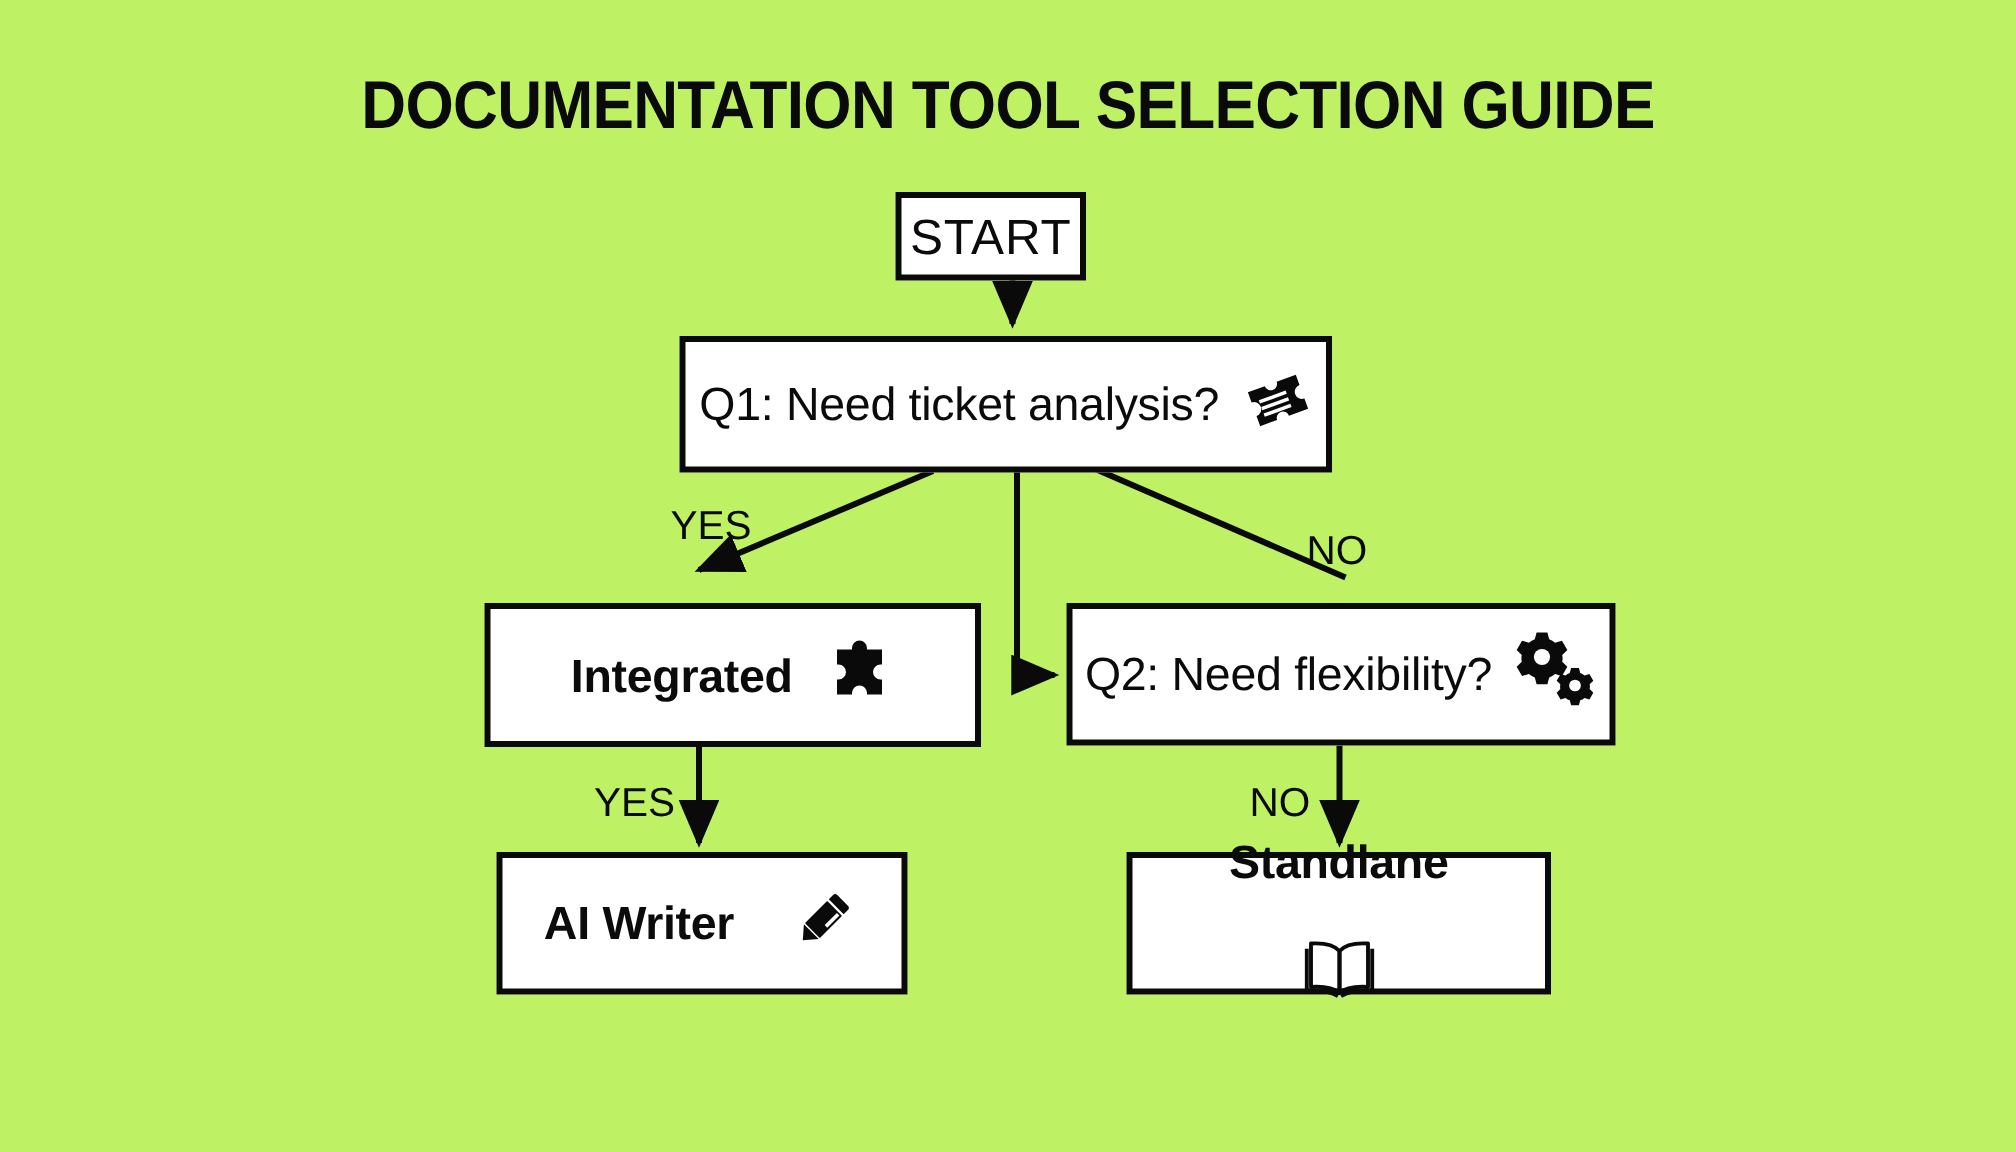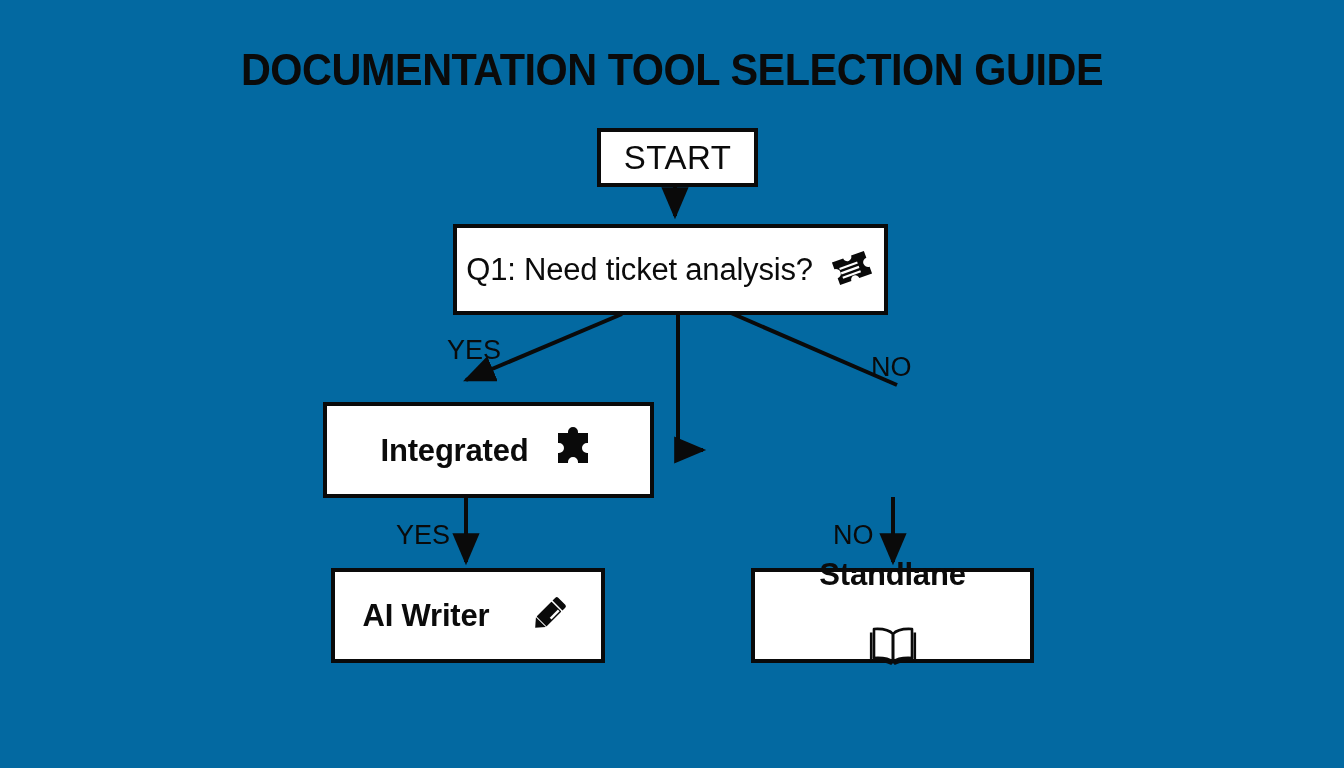--- a/index.html
+++ b/index.html
@@ -4,21 +4,21 @@
 <style>
   html, body {
     margin: 0;
     padding: 0;
     background: #ffffff;
   }
   #canvas {
     position: relative;
     width: 1344px;
     height: 768px;
-    background: #0369a1;
+    background: #bef264;
     overflow: hidden;
     font-family: "Liberation Sans", sans-serif;
     color: #0b0b0b;
   }
   #title {
     position: absolute;
     left: 0;
     top: 44px;
     width: 1344px;
     text-align: center;
@@ -112,21 +112,21 @@
   </svg>
 
   <div class="edge-label" style="left:447px; top:337px;">YES</div>
 
   <div class="edge-label" style="left:871px; top:354px;">NO</div>
 
   <div class="edge-label" style="left:396px; top:522px;">YES</div>
 
   <div class="edge-label" style="left:833px; top:522px;">NO</div>
 
-  <div class="node" style="left:597px; top:128px; width:161px; height:59px;align-items:center;">
+  <div class="node" style="left:597px; top:128px; width:127px; height:59px;align-items:center;">
     <div class="node-inner">
       <span class="node-label lbl-start">START</span>
     </div>
   </div>
 
   <div class="node" style="left:453px; top:224px; width:435px; height:91px;">
     <div class="node-inner" style="gap:16px;">
       <span class="node-label lbl-q">Q1: Need ticket analysis?</span>
       <span class="icon">
         <svg width="46" height="42" viewBox="0 0 46 42">
@@ -151,20 +151,51 @@
         <svg width="46" height="46" viewBox="0 0 46 46">
           <path d="M18,7 a5,5 0 0 1 10,0 v1 h10 v10 h-1
                    a5,5 0 0 0 0,10 h1 v10 h-10 v-1
                    a5,5 0 0 0 -10,0 v1 h-10 v-10 h1
                    a5,5 0 0 0 0,-10 h-1 v-10 h10 z" fill="#0a0a0a"></path>
         </svg>
       </span>
     </div>
   </div>
 
+  <div class="node" style="left:711px; top:402px; width:366px; height:95px;">
+    <div class="node-inner" style="gap:14px;">
+      <span class="node-label lbl-q">Q2: Need flexibility?</span>
+      <span class="icon">
+        <svg width="56" height="52" viewBox="0 0 56 52">
+          <g fill="#0a0a0a">
+
+            <g transform="translate(19,17)">
+              <path d="M-3.6,-16.4 h7.2 l1.2,4.6 a12,12 0 0 1 3.9,2.3 l4.6,-1.4 3.6,6.2
+                       -3.4,3.3 a12,12 0 0 1 0,4.6 l3.4,3.3 -3.6,6.2 -4.6,-1.4
+                       a12,12 0 0 1 -3.9,2.3 l-1.2,4.6 h-7.2 l-1.2,-4.6
+                       a12,12 0 0 1 -3.9,-2.3 l-4.6,1.4 -3.6,-6.2 3.4,-3.3
+                       a12,12 0 0 1 0,-4.6 l-3.4,-3.3 3.6,-6.2 4.6,1.4
+                       a12,12 0 0 1 3.9,-2.3 z"></path>
+              <circle cx="0" cy="0" r="5.4" fill="#fdfdfd"></circle>
+            </g>
+
+            <g transform="translate(41,36)">
+              <path d="M-2.6,-11.6 h5.2 l0.9,3.3 a8.6,8.6 0 0 1 2.8,1.6 l3.3,-1 2.6,4.5
+                       -2.4,2.4 a8.6,8.6 0 0 1 0,3.2 l2.4,2.4 -2.6,4.5 -3.3,-1
+                       a8.6,8.6 0 0 1 -2.8,1.6 l-0.9,3.3 h-5.2 l-0.9,-3.3
+                       a8.6,8.6 0 0 1 -2.8,-1.6 l-3.3,1 -2.6,-4.5 2.4,-2.4
+                       a8.6,8.6 0 0 1 0,-3.2 l-2.4,-2.4 2.6,-4.5 3.3,1
+                       a8.6,8.6 0 0 1 2.8,-1.6 z"></path>
+              <circle cx="0" cy="0" r="3.9" fill="#fdfdfd"></circle>
+            </g>
+          </g>
+        </svg>
+      </span>
+    </div>
+  </div>
 
   <div class="node" style="left:331px; top:568px; width:274px; height:95px;">
     <div class="node-inner" style="gap:36px;">
       <span class="node-label lbl-term">AI Writer</span>
       <span class="icon">
         <svg width="48" height="48" viewBox="0 0 48 48">
           <g fill="#0a0a0a" transform="rotate(45 24 24)">
             <path d="M19,6 h10 a2,2 0 0 1 2,2 v4 h-14 v-4 a2,2 0 0 1 2,-2 z"></path>
             <rect x="17" y="13.5" width="14" height="21" rx="0.6"></rect>
             <path d="M17,35.5 h14 l-7,8 z"></path>

